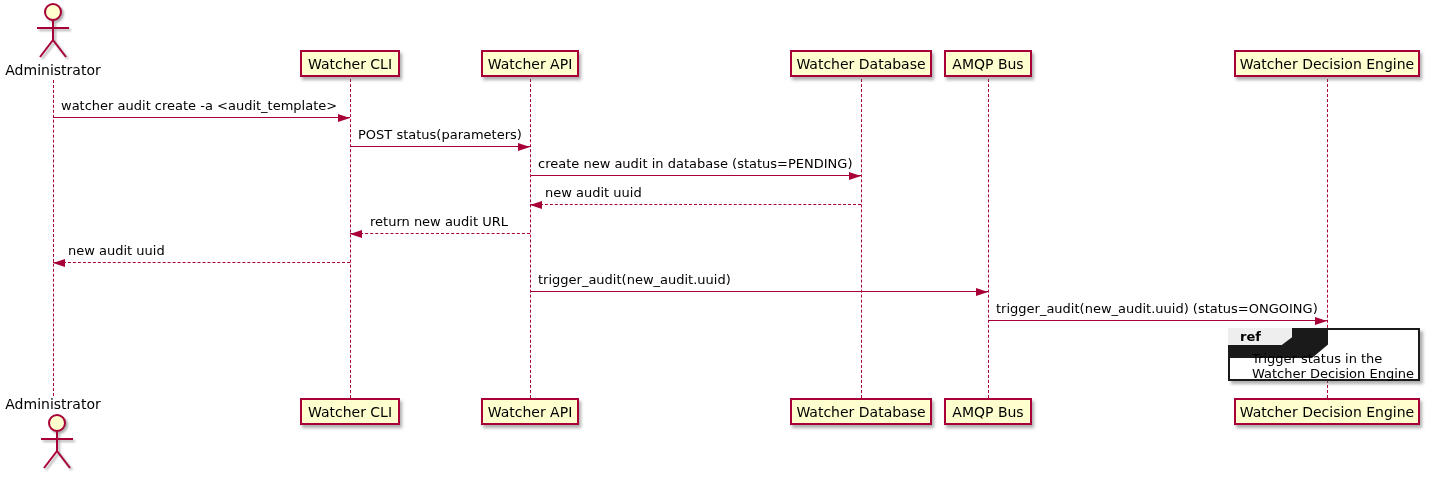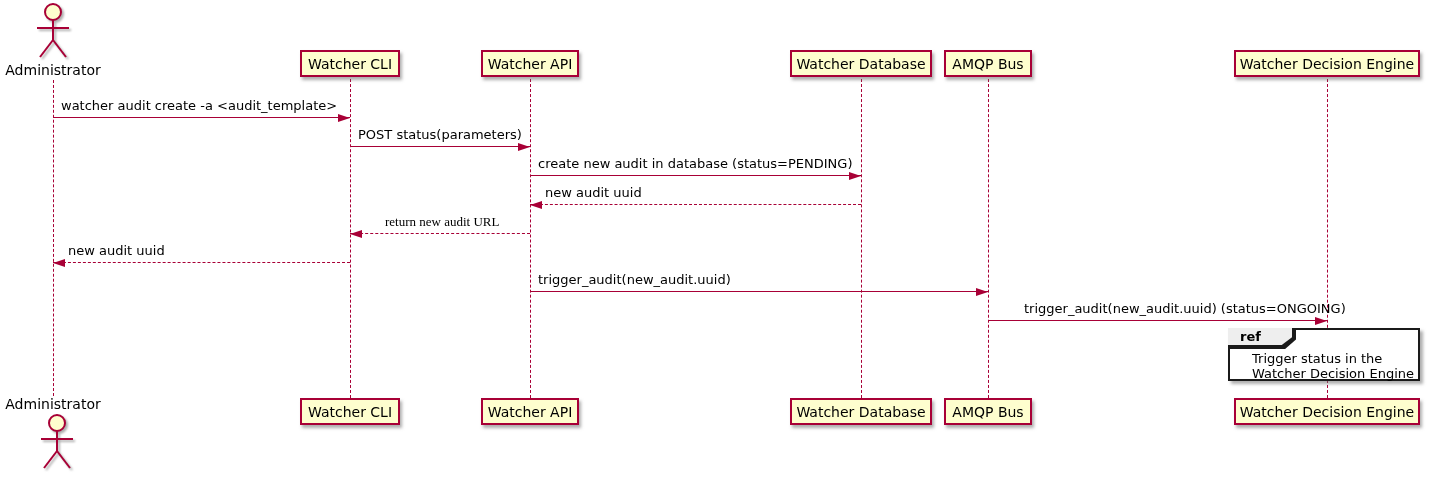--- a/index.html
+++ b/index.html
@@ -32,22 +32,23 @@
   #actor-label-bottom{left:-7px;top:396px;}
   #actor-figure-bottom{left:35px;top:413px;}
   #actor-lifeline{left:53px;top:80px;height:316px;}
   
   #ref-box{
     position:absolute;left:1228px;top:328px;width:192px;height:53px;
     background:#ffffff;border:2px solid #1a1a1a;box-sizing:border-box;
     box-shadow:3px 3px 3px rgba(110,110,110,.55);z-index:5;
   }
   #ref-tab{
-    position:absolute;left:-2px;top:-2px;width:68px;height:21px;background:#1a1a1a;
+    position:absolute;left:-2px;top:-2px;width:68px;height:30px;background:#1a1a1a;
     clip-path:polygon(0 0,100% 0,100% 55%,84% 100%,0 100%);
+    padding-left:32px;
   }
   #ref-tab-inner{
     position:absolute;left:0;top:0;width:64px;height:17px;background:#EEEEEE;
     clip-path:polygon(0 0,100% 0,100% 55%,84% 100%,0 100%);
     font-size:13px;font-weight:bold;line-height:17px;padding-left:12px;box-sizing:border-box;
   }
   #ref-text{position:absolute;left:22px;top:21px;font-size:13px;line-height:15px;}
 </style>
 </head>
 <body>
@@ -89,30 +90,30 @@
       <div class="msg-head right" style="left: 518px; top: 143px;"></div>
       <div class="msg-label" style="left: 358px; top: 127px;">POST status(parameters)</div>
       <div class="msg-line solid" style="left: 530px; top: 175px; width: 331px;"></div>
       <div class="msg-head right" style="left: 849px; top: 172px;"></div>
       <div class="msg-label" style="left: 538px; top: 156px;">create new audit in database (status=PENDING)</div>
       <div class="msg-line dashed" style="left: 530px; top: 204px; width: 331px;"></div>
       <div class="msg-head left" style="left: 530px; top: 201px;"></div>
       <div class="msg-label" style="left: 545px; top: 185px;">new audit uuid</div>
       <div class="msg-line dashed" style="left: 350px; top: 233px; width: 180px;"></div>
       <div class="msg-head left" style="left: 350px; top: 230px;"></div>
-      <div class="msg-label" style="left: 385px; top: 214px; font-family: Liberation Serif, serif;">return new audit URL</div>
+      <div class="msg-label" style="left: 370px; top: 214px;">return new audit URL</div>
       <div class="msg-line dashed" style="left: 53px; top: 262px; width: 297px;"></div>
       <div class="msg-head left" style="left: 53px; top: 259px;"></div>
       <div class="msg-label" style="left: 68px; top: 243px;">new audit uuid</div>
       <div class="msg-line solid" style="left: 530px; top: 291px; width: 458px;"></div>
       <div class="msg-head right" style="left: 976px; top: 288px;"></div>
       <div class="msg-label" style="left: 538px; top: 272px;">trigger_audit(new_audit.uuid)</div>
       <div class="msg-line solid" style="left: 988px; top: 320px; width: 339px;"></div>
       <div class="msg-head right" style="left: 1315px; top: 317px;"></div>
-      <div class="msg-label" style="left: 996px; top: 301px; margin-left: 28px;">trigger_audit(new_audit.uuid) (status=ONGOING)</div>
+      <div class="msg-label" style="left: 996px; top: 301px;">trigger_audit(new_audit.uuid) (status=ONGOING)</div>
     </div>
   <div id="participants">
       <div class="pbox" style="left: 300px; top: 50px; width: 100px;">Watcher CLI</div>
       <div class="pbox" style="left: 300px; top: 398px; width: 100px;">Watcher CLI</div>
       <div class="pbox" style="left: 481px; top: 50px; width: 98px;">Watcher API</div>
       <div class="pbox" style="left: 481px; top: 398px; width: 98px;">Watcher API</div>
       <div class="pbox" style="left: 790px; top: 50px; width: 142px;">Watcher Database</div>
       <div class="pbox" style="left: 790px; top: 398px; width: 142px;">Watcher Database</div>
       <div class="pbox" style="left: 944px; top: 50px; width: 88px;">AMQP Bus</div>
       <div class="pbox" style="left: 944px; top: 398px; width: 88px;">AMQP Bus</div>

